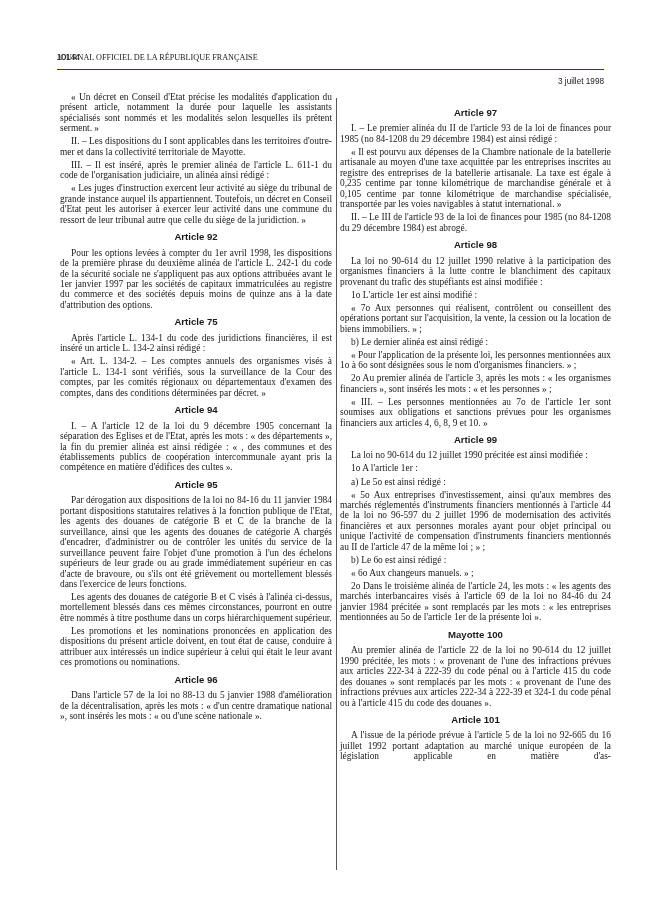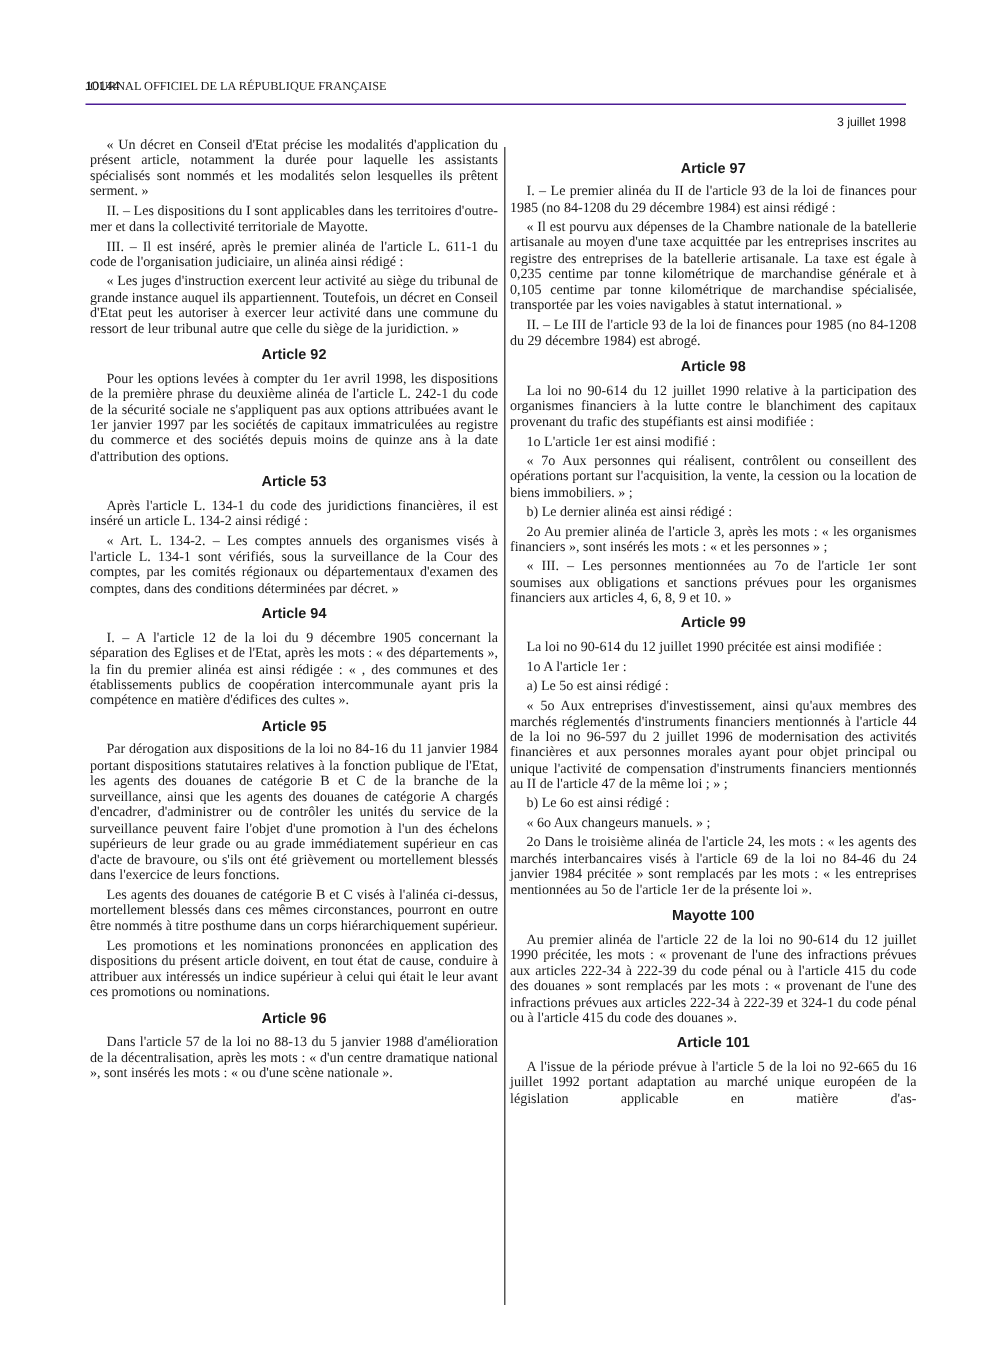--- a/index.html
+++ b/index.html
@@ -26,21 +26,21 @@
 
 <div class="col left">
   <p>« Un décret en Conseil d'Etat précise les modalités d'application du présent article, notamment la durée pour laquelle les assistants spécialisés sont nommés et les modalités selon lesquelles ils prêtent serment. »</p>
   <p>II. – Les dispositions du I sont applicables dans les territoires d'outre-mer et dans la collectivité territoriale de Mayotte.</p>
   <p>III. – Il est inséré, après le premier alinéa de l'article L. 611-1 du code de l'organisation judiciaire, un alinéa ainsi rédigé :</p>
   <p>« Les juges d'instruction exercent leur activité au siège du tribunal de grande instance auquel ils appartiennent. Toutefois, un décret en Conseil d'Etat peut les autoriser à exercer leur activité dans une commune du ressort de leur tribunal autre que celle du siège de la juridiction. »</p>
 
   <h3>Article 92</h3>
   <p>Pour les options levées à compter du 1er avril 1998, les dispositions de la première phrase du deuxième alinéa de l'article L. 242-1 du code de la sécurité sociale ne s'appliquent pas aux options attribuées avant le 1er janvier 1997 par les sociétés de capitaux immatriculées au registre du commerce et des sociétés depuis moins de quinze ans à la date d'attribution des options.</p>
 
-  <h3>Article 53</h3>
+  <h3>Article 75</h3>
   <p>Après l'article L. 134-1 du code des juridictions financières, il est inséré un article L. 134-2 ainsi rédigé :</p>
   <p>« Art. L. 134-2. – Les comptes annuels des organismes visés à l'article L. 134-1 sont vérifiés, sous la surveillance de la Cour des comptes, par les comités régionaux ou départementaux d'examen des comptes, dans des conditions déterminées par décret. »</p>
 
   <h3>Article 94</h3>
   <p>I. – A l'article 12 de la loi du 9 décembre 1905 concernant la séparation des Eglises et de l'Etat, après les mots : « des départements », la fin du premier alinéa est ainsi rédigée : « , des communes et des établissements publics de coopération intercommunale ayant pris la compétence en matière d'édifices des cultes ».</p>
 
   <h3>Article 95</h3>
   <p>Par dérogation aux dispositions de la loi no 84-16 du 11 janvier 1984 portant dispositions statutaires relatives à la fonction publique de l'Etat, les agents des douanes de catégorie B et C de la branche de la surveillance, ainsi que les agents des douanes de catégorie A chargés d'encadrer, d'administrer ou de contrôler les unités du service de la surveillance peuvent faire l'objet d'une promotion à l'un des échelons supérieurs de leur grade ou au grade immédiatement supérieur en cas d'acte de bravoure, ou s'ils ont été grièvement ou mortellement blessés dans l'exercice de leurs fonctions.</p>
   <p>Les agents des douanes de catégorie B et C visés à l'alinéa ci-dessus, mortellement blessés dans ces mêmes circonstances, pourront en outre être nommés à titre posthume dans un corps hiérarchiquement supérieur.</p>
   <p>Les promotions et les nominations prononcées en application des dispositions du présent article doivent, en tout état de cause, conduire à attribuer aux intéressés un indice supérieur à celui qui était le leur avant ces promotions ou nominations.</p>
@@ -55,20 +55,21 @@
   <h3 style="margin-top:16px">Article 97</h3>
   <p>I. – Le premier alinéa du II de l'article 93 de la loi de finances pour 1985 (no 84-1208 du 29 décembre 1984) est ainsi rédigé :</p>
   <p>« Il est pourvu aux dépenses de la Chambre nationale de la batellerie artisanale au moyen d'une taxe acquittée par les entreprises inscrites au registre des entreprises de la batellerie artisanale. La taxe est égale à 0,235 centime par tonne kilométrique de marchandise générale et à 0,105 centime par tonne kilométrique de marchandise spécialisée, transportée par les voies navigables à statut international. »</p>
   <p>II. – Le III de l'article 93 de la loi de finances pour 1985 (no 84-1208 du 29 décembre 1984) est abrogé.</p>
 
   <h3>Article 98</h3>
   <p>La loi no 90-614 du 12 juillet 1990 relative à la participation des organismes financiers à la lutte contre le blanchiment des capitaux provenant du trafic des stupéfiants est ainsi modifiée :</p>
   <p>1o L'article 1er est ainsi modifié :</p>
   <p>« 7o Aux personnes qui réalisent, contrôlent ou conseillent des opérations portant sur l'acquisition, la vente, la cession ou la location de biens immobiliers. » ;</p>
   <p>b) Le dernier alinéa est ainsi rédigé :</p>
+  <p>« Pour l'application de la présente loi, les personnes mentionnées aux 1o à 6o sont désignées sous le nom d'organismes financiers. » ;</p>
   <p>2o Au premier alinéa de l'article 3, après les mots : « les organismes financiers », sont insérés les mots : « et les personnes » ;</p>
   <p>« III. – Les personnes mentionnées au 7o de l'article 1er sont soumises aux obligations et sanctions prévues pour les organismes financiers aux articles 4, 6, 8, 9 et 10. »</p>
 
   <h3>Article 99</h3>
   <p>La loi no 90-614 du 12 juillet 1990 précitée est ainsi modifiée :</p>
   <p>1o A l'article 1er :</p>
   <p>a) Le 5o est ainsi rédigé :</p>
   <p>« 5o Aux entreprises d'investissement, ainsi qu'aux membres des marchés réglementés d'instruments financiers mentionnés à l'article 44 de la loi no 96-597 du 2 juillet 1996 de modernisation des activités financières et aux personnes morales ayant pour objet principal ou unique l'activité de compensation d'instruments financiers mentionnés au II de l'article 47 de la même loi ; » ;</p>
   <p>b) Le 6o est ainsi rédigé :</p>
   <p>« 6o Aux changeurs manuels. » ;</p>

